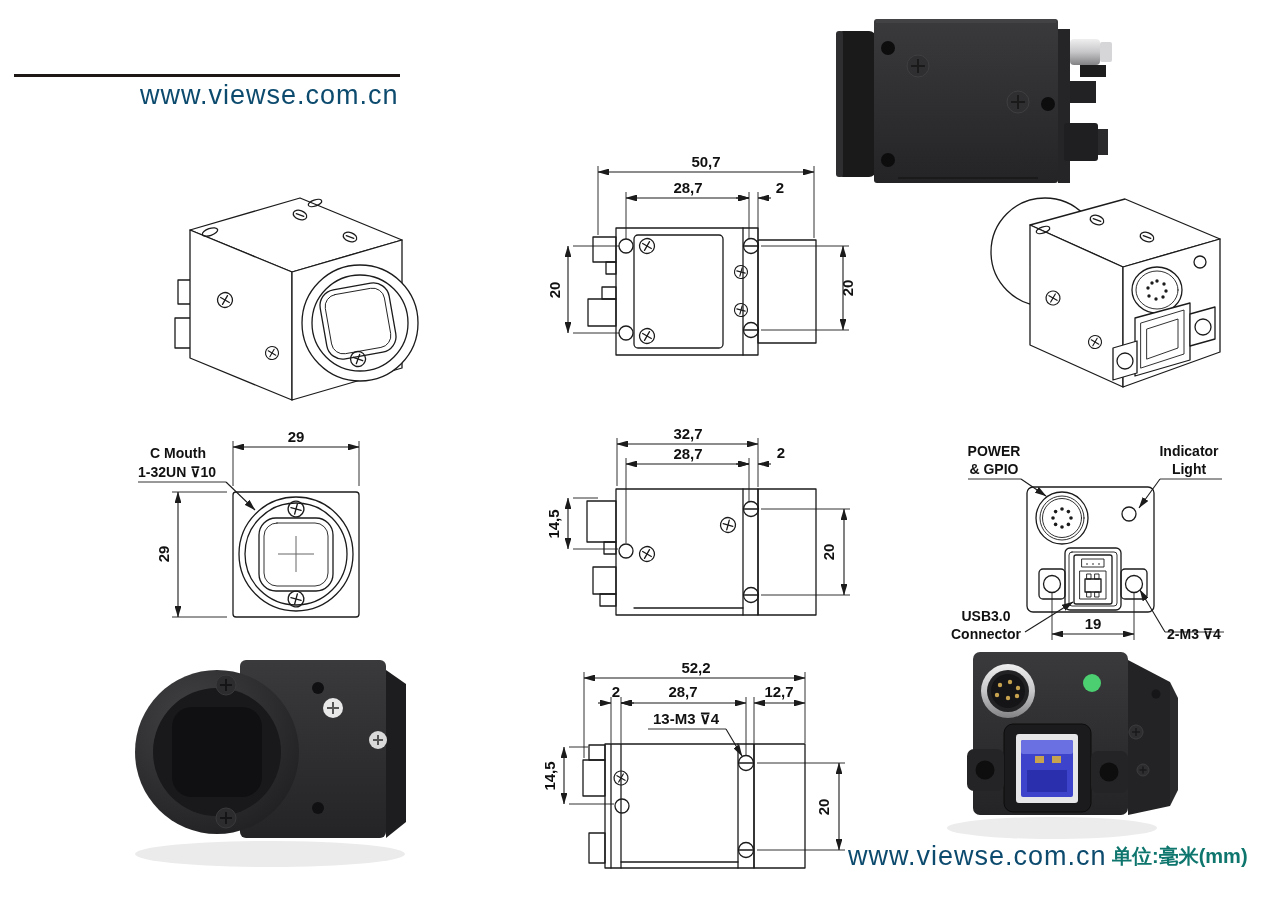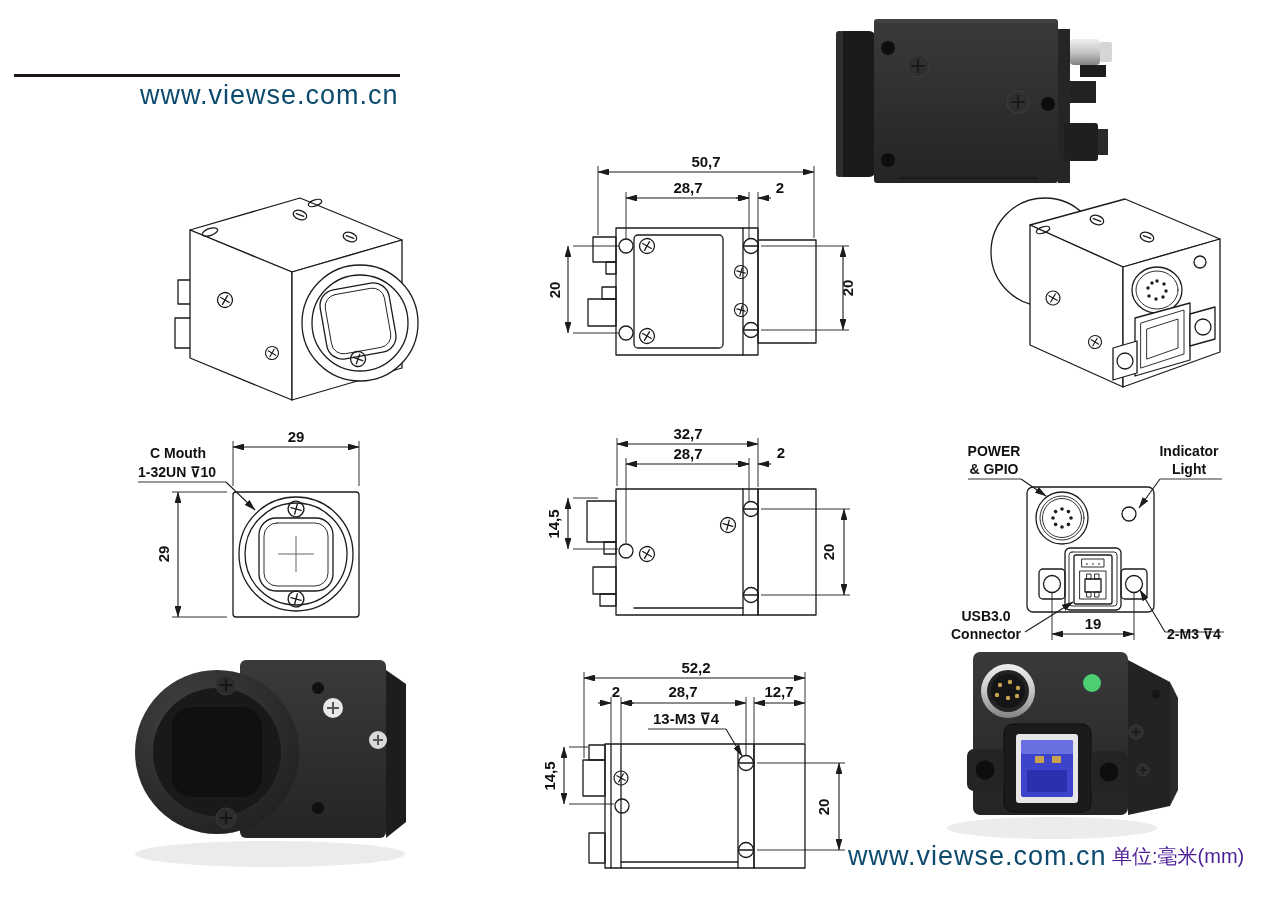--- a/index.html
+++ b/index.html
@@ -4,21 +4,21 @@
 <style>
   html,body{margin:0;padding:0;background:#fff;}
   #page{position:relative;width:1280px;height:905px;background:#fff;overflow:hidden;
         font-family:"Liberation Sans",sans-serif;}
   #title{position:absolute;left:14px;top:8px;font-size:41px;font-weight:bold;
          color:#a32e24;letter-spacing:1px;white-space:nowrap;}
   #title-rule{position:absolute;left:14px;top:74px;width:386px;height:3px;background:#1d1715;}
   .watermark{position:absolute;font-size:27px;color:#0c4a6e;letter-spacing:1px;z-index:0;white-space:nowrap;}
   #wm-top{left:140px;top:80px;}
   #wm-bottom{left:848px;top:841px;}
-  #unit-note{position:absolute;left:1112px;top:843px;font-size:20px;font-weight:400;color:#4c1d95;z-index:5;white-space:nowrap;text-align:center;}
+  #unit-note{position:absolute;left:1112px;top:843px;font-size:20px;font-weight:700;color:#0f766e;z-index:5;white-space:nowrap;text-align:center;}
   .fig{position:absolute;z-index:2;text-align:right;}
   .fig svg{display:block;width:100%;height:100%;}
   
   .pl{fill:none;stroke:#1b1b1b;stroke-width:1.3;stroke-linejoin:round;stroke-linecap:round;}
   .plw{fill:#fff;stroke:#1b1b1b;stroke-width:1.3;stroke-linejoin:round;}
   .dm{fill:none;stroke:#1b1b1b;stroke-width:1.1;}
   .thn{stroke-width:0.9;}
   .gry{stroke:#666;stroke-width:1;}
   .dt{font-family:"Liberation Sans",sans-serif;font-size:15px;font-weight:bold;fill:#111;}
   .lb{font-family:"Liberation Sans",sans-serif;font-size:14px;font-weight:bold;fill:#111;}

